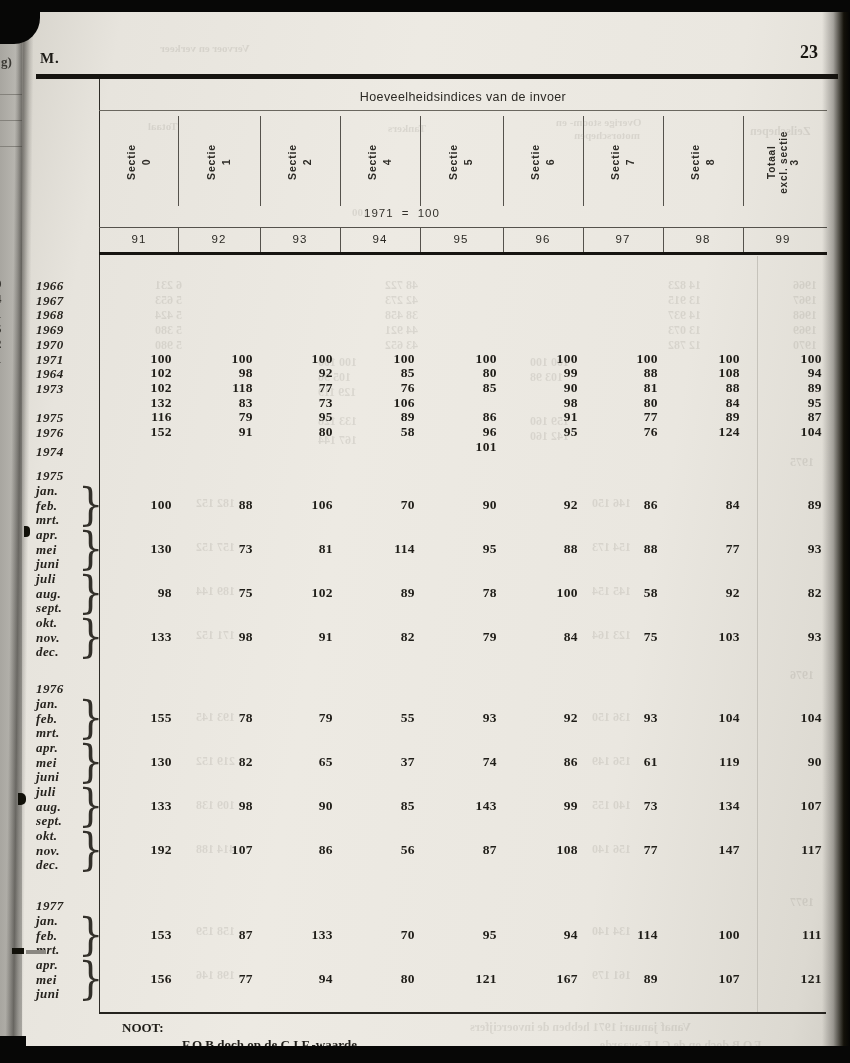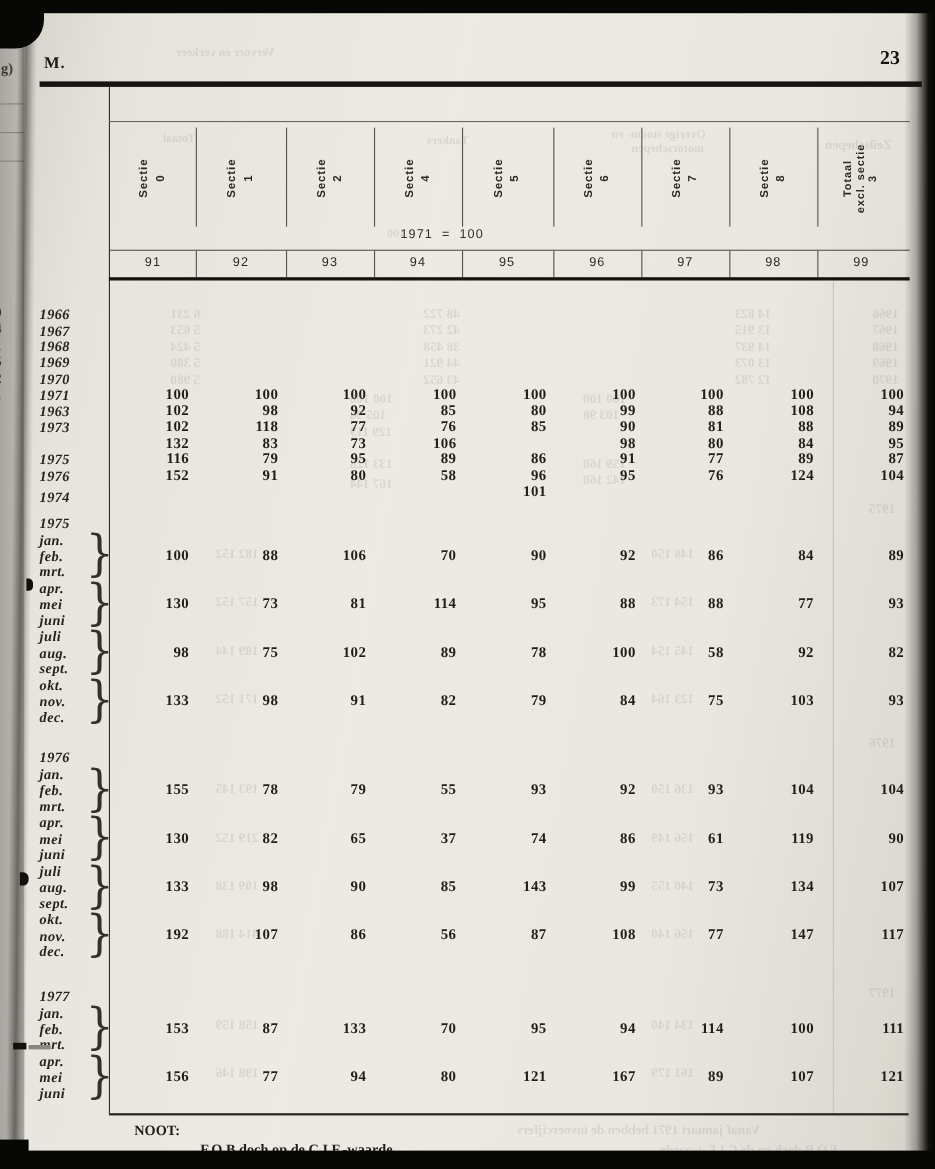--- a/index.html
+++ b/index.html
@@ -69,20 +69,21 @@
   <span class="abs ser pageno" style="left:800px;top:42px;">23</span>
 
   <div class="ln rule-heavy" style="left:36px;top:74px;width:802px;height:4.5px;"></div>
   <div class="ln" style="left:99px;top:79px;width:1.4px;height:933px;"></div>
   <div class="ln" style="left:99px;top:110px;width:728px;height:1px;background:#6a675f;"></div>
   <div class="ln" style="left:99px;top:227px;width:728px;height:1px;background:#55524c;"></div>
   <div class="ln rule-heavy" style="left:99px;top:252px;width:728px;height:2.6px;"></div>
   <div class="ln" style="left:757px;top:256px;width:1px;height:756px;background:#c6c3bb;"></div>
   <div class="ln" style="left:99px;top:1012px;width:727px;height:1.6px;background:#25231e;"></div>
 
+  <span class="abs sans tbl-title" style="left:263px;top:90px;width:400px;">Hoeveelheidsindices van de invoer</span>
   <span class="abs sans basenote" style="left:364px;top:207px;width:200px;">1971 = 100</span>
 
   <div id="built">
       <div class="abs rothead" style="left: 94px; top: 147px; width: 90px; line-height: 15px; font-size: 10.5px;">Sectie
 0</div>
       <span class="abs sans code" style="left: 109px; top: 233px; width: 60px;">91</span>
       <div class="abs rothead" style="left: 174px; top: 147px; width: 90px; line-height: 15px; font-size: 10.5px;">Sectie
 1</div>
       <span class="abs sans code" style="left: 189px; top: 233px; width: 60px;">92</span>
       <div class="abs rothead" style="left: 255px; top: 147px; width: 90px; line-height: 15px; font-size: 10.5px;">Sectie
@@ -131,21 +132,21 @@
       <span class="abs ser rowlab" style="left: 36px; top: 351.5px;">1971</span>
       <span class="abs ser val" style="left: 108px; top: 350.5px; width: 64px;">100</span>
       <span class="abs ser val" style="left: 189px; top: 350.5px; width: 64px;">100</span>
       <span class="abs ser val" style="left: 269px; top: 350.5px; width: 64px;">100</span>
       <span class="abs ser val" style="left: 351px; top: 350.5px; width: 64px;">100</span>
       <span class="abs ser val" style="left: 433px; top: 350.5px; width: 64px;">100</span>
       <span class="abs ser val" style="left: 514px; top: 350.5px; width: 64px;">100</span>
       <span class="abs ser val" style="left: 594px; top: 350.5px; width: 64px;">100</span>
       <span class="abs ser val" style="left: 676px; top: 350.5px; width: 64px;">100</span>
       <span class="abs ser val" style="left: 758px; top: 350.5px; width: 64px;">100</span>
-      <span class="abs ser rowlab" style="left: 36px; top: 366.2px;">1963</span>
+      <span class="abs ser rowlab" style="left: 36px; top: 366.2px;">1964</span>
       <span class="abs ser val" style="left: 108px; top: 365.2px; width: 64px;">102</span>
       <span class="abs ser val" style="left: 189px; top: 365.2px; width: 64px;">98</span>
       <span class="abs ser val" style="left: 269px; top: 365.2px; width: 64px;">92</span>
       <span class="abs ser val" style="left: 351px; top: 365.2px; width: 64px;">85</span>
       <span class="abs ser val" style="left: 433px; top: 365.2px; width: 64px;">80</span>
       <span class="abs ser val" style="left: 514px; top: 365.2px; width: 64px;">99</span>
       <span class="abs ser val" style="left: 594px; top: 365.2px; width: 64px;">88</span>
       <span class="abs ser val" style="left: 676px; top: 365.2px; width: 64px;">108</span>
       <span class="abs ser val" style="left: 758px; top: 365.2px; width: 64px;">94</span>
       <span class="abs ser rowlab" style="left: 36px; top: 380.9px;">1973</span>

